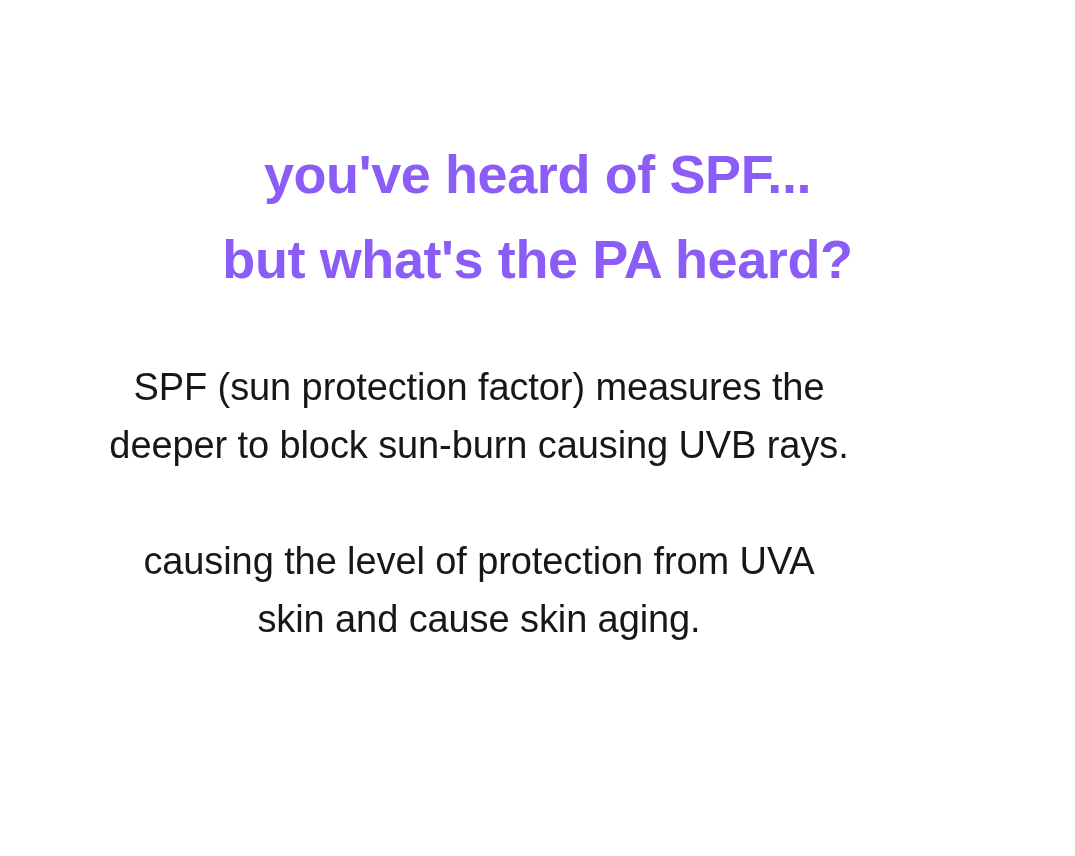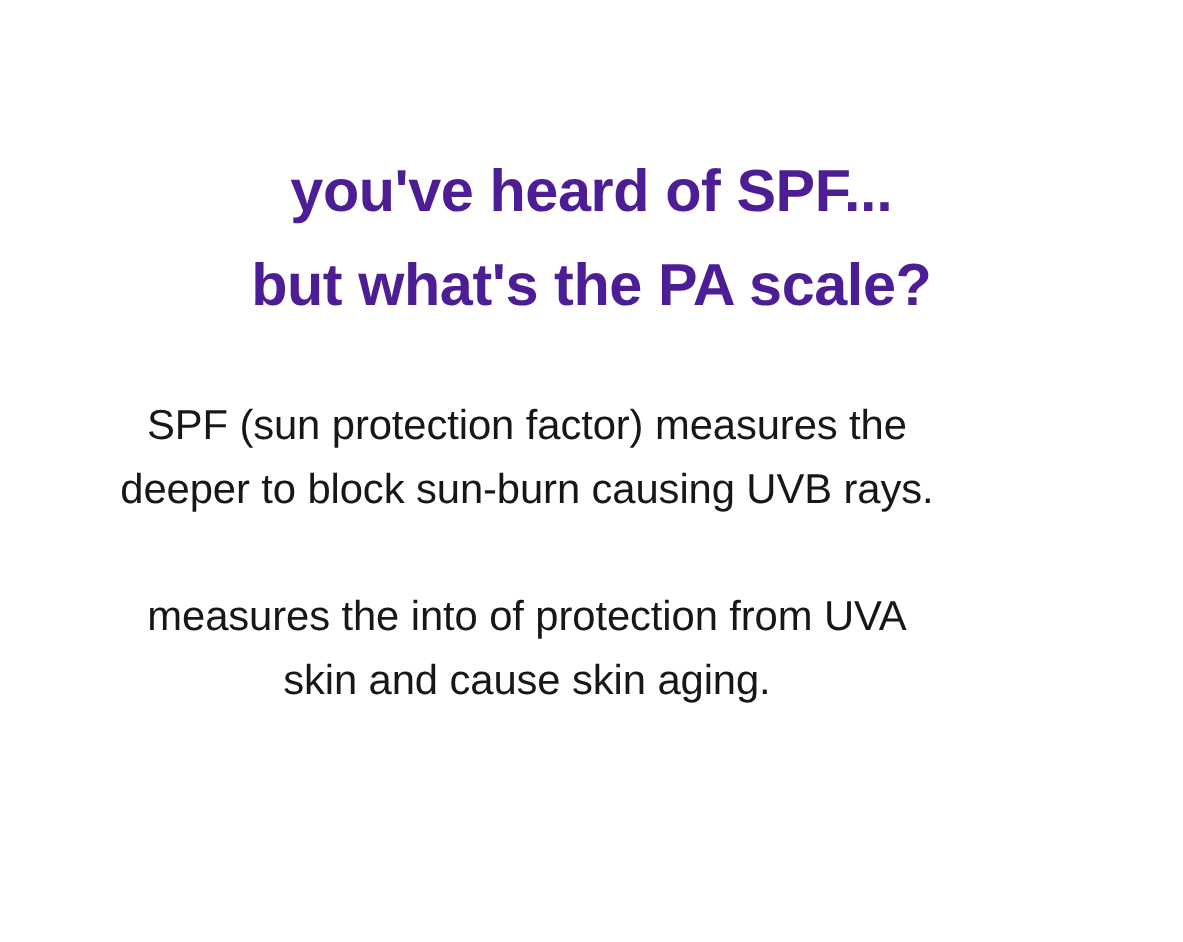--- a/index.html
+++ b/index.html
@@ -22,21 +22,21 @@
     box-sizing: border-box;
   }
 
   
   .headline {
     position: absolute;
     left: 0;
     top: 96px;
     width: 1075px;
     text-align: center;
-    color: #4c1d95;
+    color: #8b5cf6;
     font-weight: 700;
     font-size: 54px;
     line-height: 85px;
     letter-spacing: -0.4px;
     white-space: nowrap;
   }
   .headline-line {
     display: block;
   }
 
@@ -67,32 +67,32 @@
     height: 58px;
   }
 </style>
 </head>
 <body>
 
 <div class="card">
 
   <h1 class="headline">
     <span class="headline-line">you've heard of SPF...</span>
-    <span class="headline-line">but what's the PA scale?</span>
+    <span class="headline-line">but what's the PA heard?</span>
   </h1>
 
   <div class="body-block">
 
     <p class="paragraph">
       <span class="paragraph-line">SPF (sun protection factor) measures the</span>
       <span class="paragraph-line">deeper to block sun-burn causing UVB rays.</span>
     </p>
 
     <span class="paragraph-gap"></span>
 
     <p class="paragraph">
-      <span class="paragraph-line">measures the into of protection from UVA</span>
+      <span class="paragraph-line">causing the level of protection from UVA</span>
       <span class="paragraph-line">skin and cause skin aging.</span>
     </p>
 
   </div>
 
 </div>
 
 </body></html>

